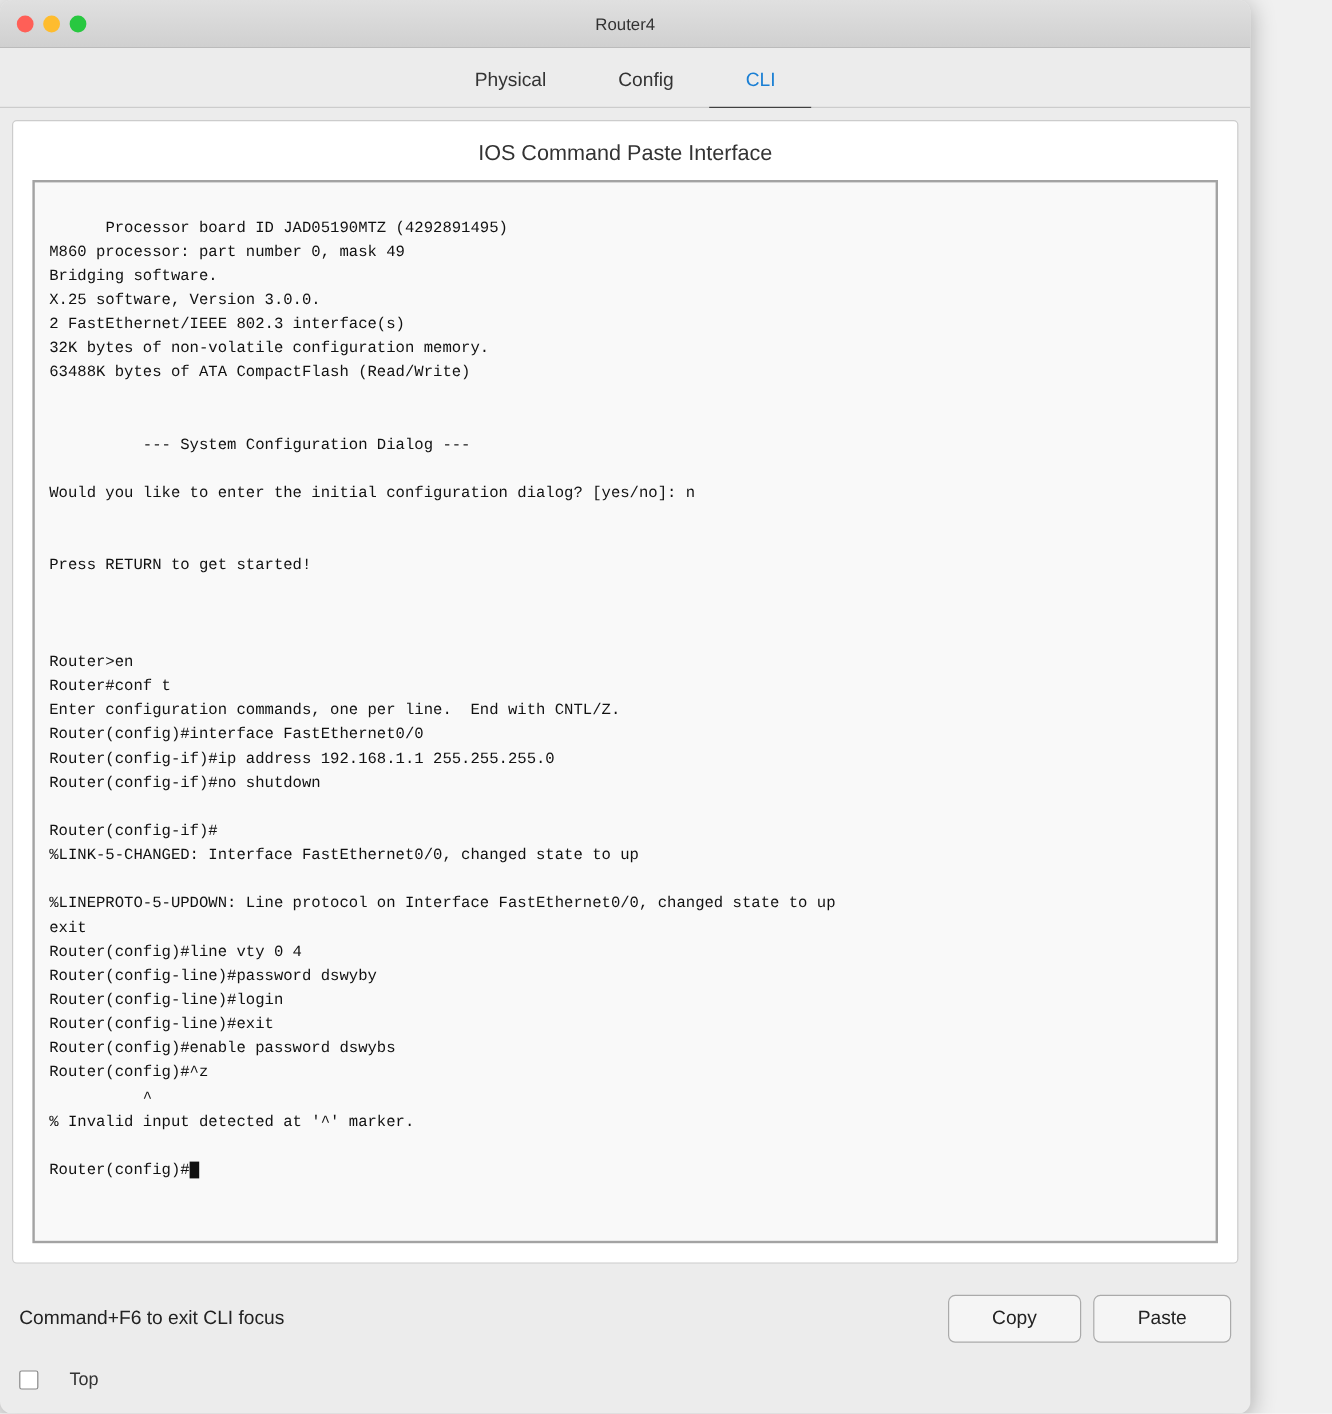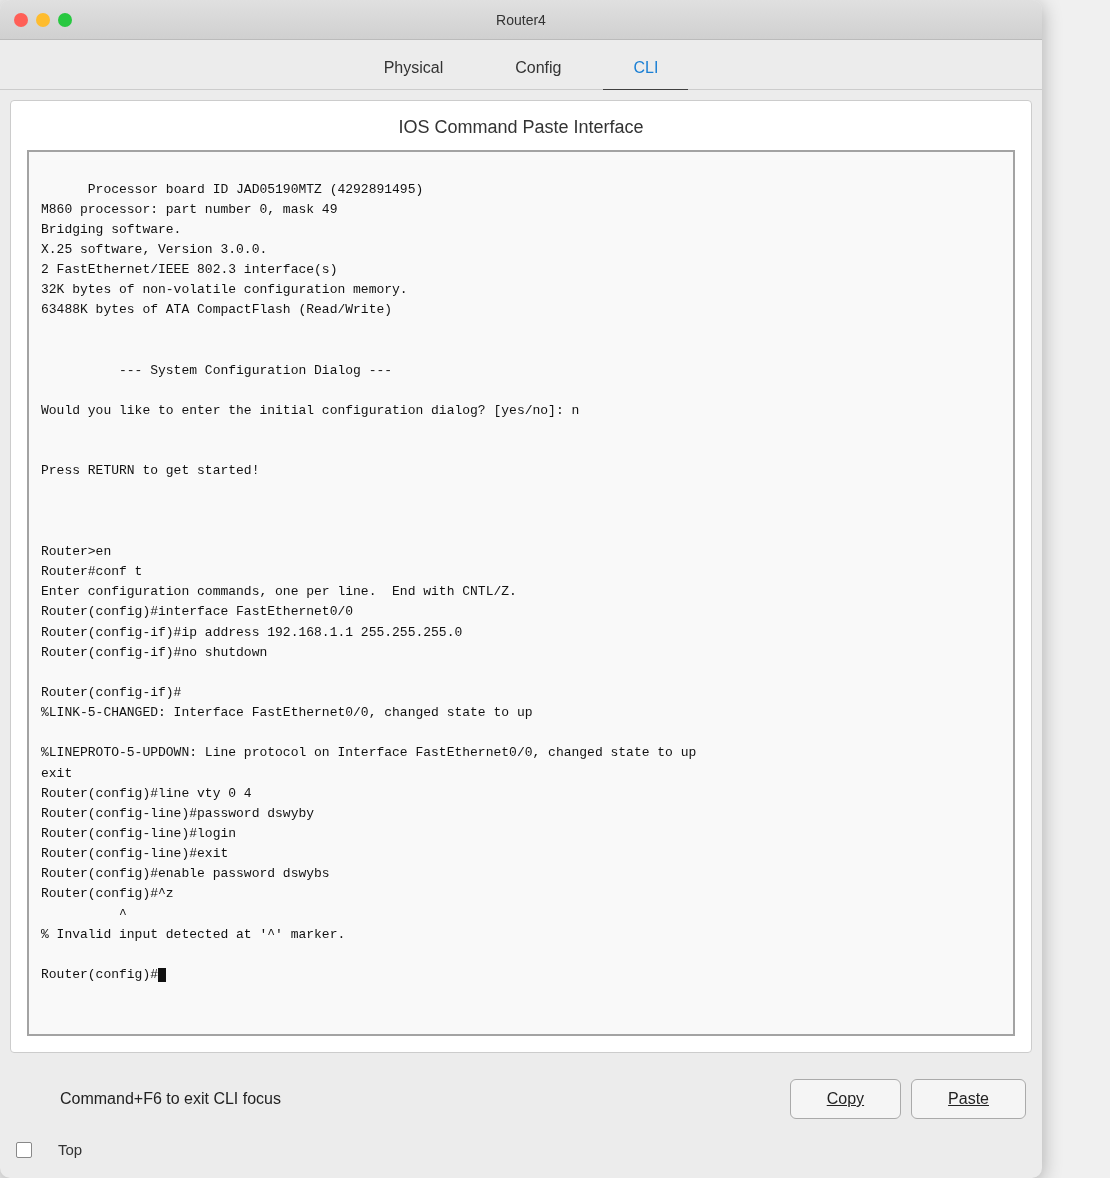--- a/index.html
+++ b/index.html
@@ -62,21 +62,21 @@
       font-size: 14px;
       font-weight: 500;
       color: #333;
     }
 
     
     .tabs-bar {
       background: #ececec;
       display: flex;
       justify-content: center;
-      gap: 12px;
+      gap: 0;
       padding: 8px 0 0 0;
       border-bottom: 1px solid #ccc;
       flex-shrink: 0;
     }
 
     .tab {
       padding: 10px 30px;
       font-size: 16px;
       color: #333;
       cursor: pointer;
@@ -147,21 +147,20 @@
       50% { opacity: 0; }
     }
 
     
     .bottom-bar {
       display: flex;
       align-items: center;
       justify-content: space-between;
       padding: 16px 16px 12px 16px;
       flex-shrink: 0;
-      margin-left: 44px;
     }
 
     .cli-hint {
       font-size: 16px;
       color: #222;
       font-weight: 400;
     }
 
     .btn-group {
       display: flex;
@@ -169,21 +168,20 @@
     }
 
     .action-btn {
       padding: 10px 36px;
       font-size: 16px;
       background: #f5f5f5;
       border: 1px solid #aaa;
       border-radius: 6px;
       cursor: pointer;
       color: #222;
-      text-decoration: underline;
     }
 
     
     .footer {
       padding: 10px 16px 20px 16px;
       display: flex;
       align-items: center;
       gap: 26px;
       flex-shrink: 0;
     }

